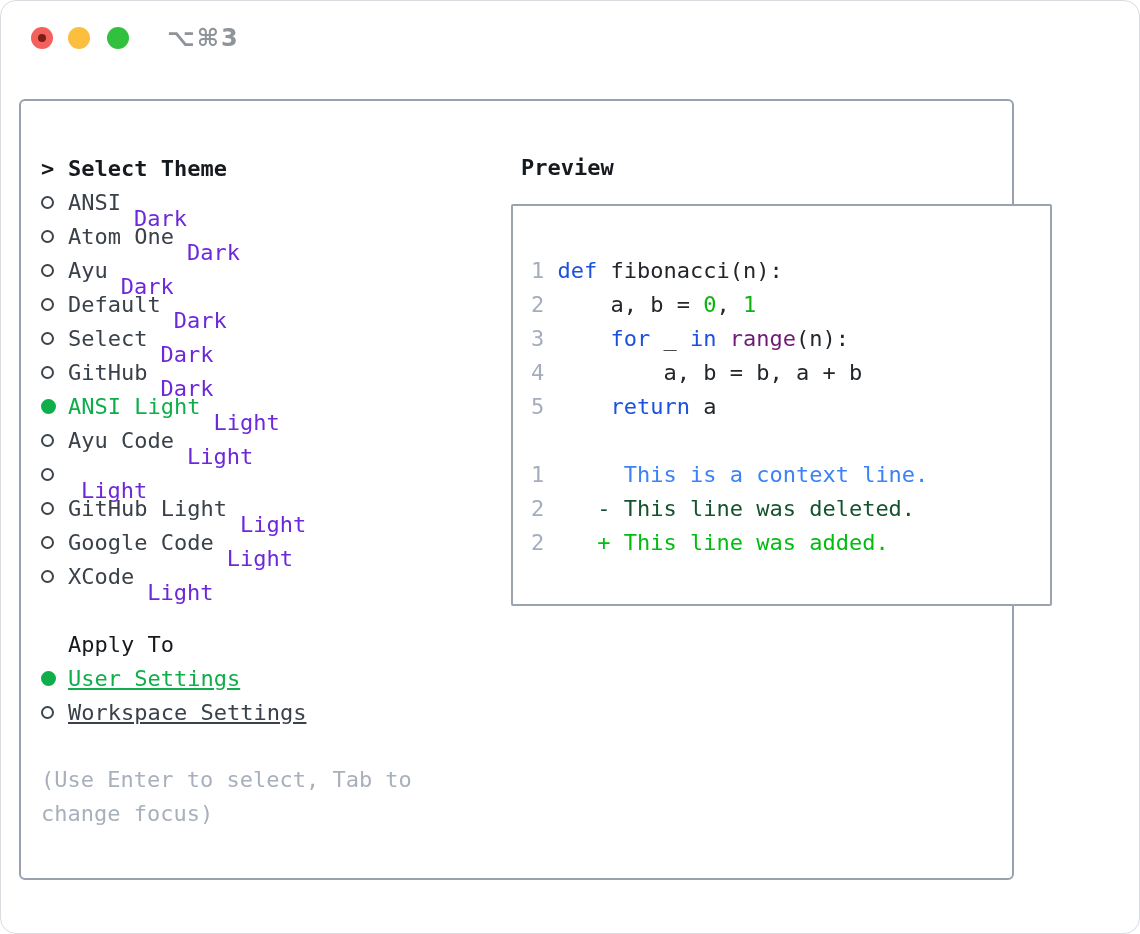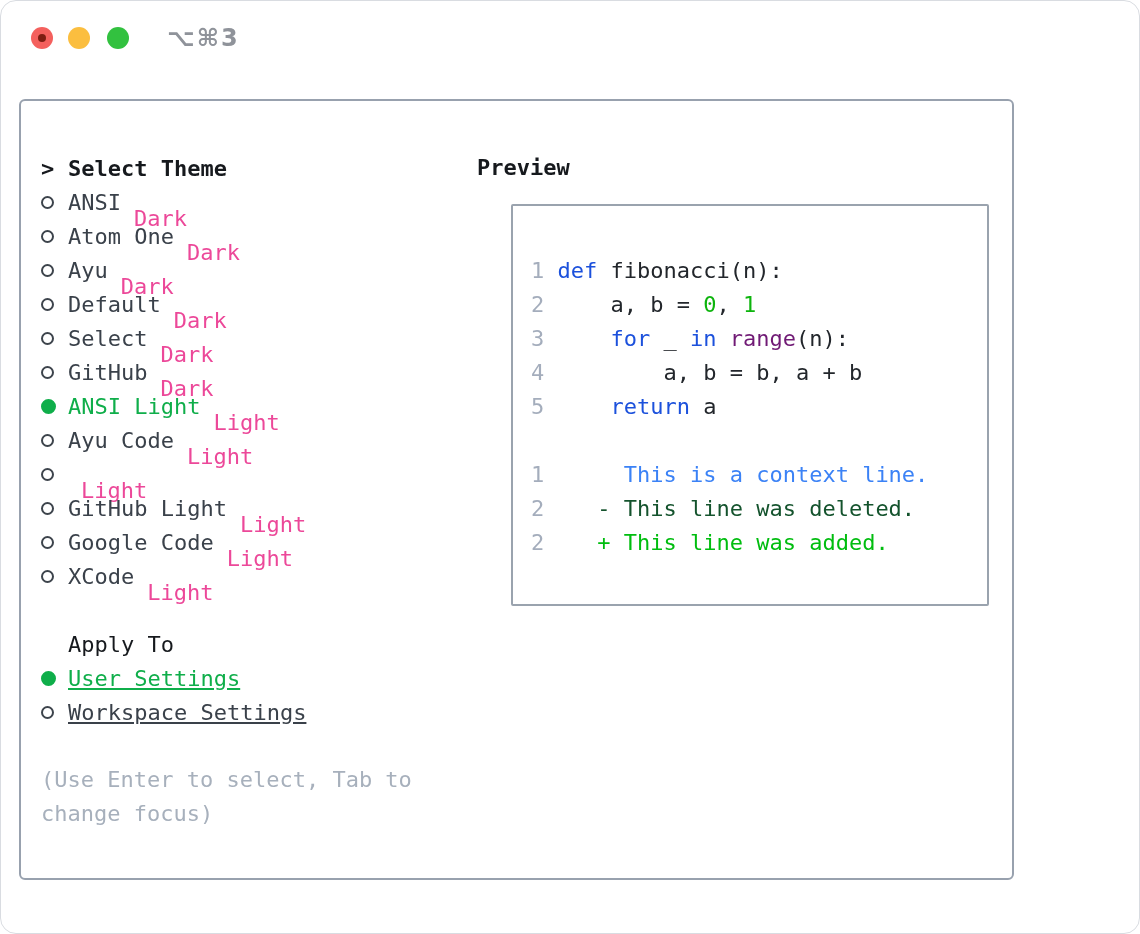--- a/index.html
+++ b/index.html
@@ -34,30 +34,30 @@
   .spacer{height:34px;}
   
   .left-col{position:absolute;left:20px;top:50px;}
   .pfx{display:inline-flex;width:27px;align-items:center;flex:none;}
   .cursor{color:#16191d;font-weight:bold;}
   .circle{width:13px;height:13px;border:2px solid #3d444c;border-radius:50%;box-sizing:border-box;display:inline-block;}
   .circle.filled{background:#0fae4a;border-color:#0fae4a;width:15px;height:15px;}
   .hdr{color:#16191d;font-weight:bold;}
   .nm{color:#3a414a;}
   .nm.sel{color:#0fae4a;}
-  .vr{color:#ec4899;margin-left:13px;margin-top:32px;}
+  .vr{color:#6d28d9;margin-left:13px;margin-top:32px;}
   .applyhdr{color:#16191d;}
   .opt{color:#3a414a;text-decoration:underline;}
   .opt.sel{color:#0fae4a;}
   .help{height:34px;line-height:34px;font-size:22px;color:#a7b0bc;white-space:pre;}
   
-  .preview-title{position:absolute;left:456px;top:50px;height:34px;line-height:34px;
+  .preview-title{position:absolute;left:500px;top:50px;height:34px;line-height:34px;
     font-size:22px;font-weight:bold;color:#16191d;}
   .preview-box{
-    position:absolute;left:490px;top:103px;width:478px;height:402px;
+    position:absolute;left:490px;top:103px;width:541px;height:402px;
     box-sizing:border-box;border:2px solid #9aa3ae;border-radius:2px;background:#fff;padding-left:24px;
   }
   .code-lines{position:absolute;left:18px;top:48px;}
   .code-row{height:34px;line-height:34px;font-size:22px;white-space:pre;color:#22262b;}
   .ln{color:#a4adbc;}
   .tok-kw{color:#1c51dc;}
   .tok-num{color:#0db40d;}
   .tok-fn{color:#701a75;}
   .tok-ctx{color:#3b82f6;}
   .tok-del{color:#14532d;}

